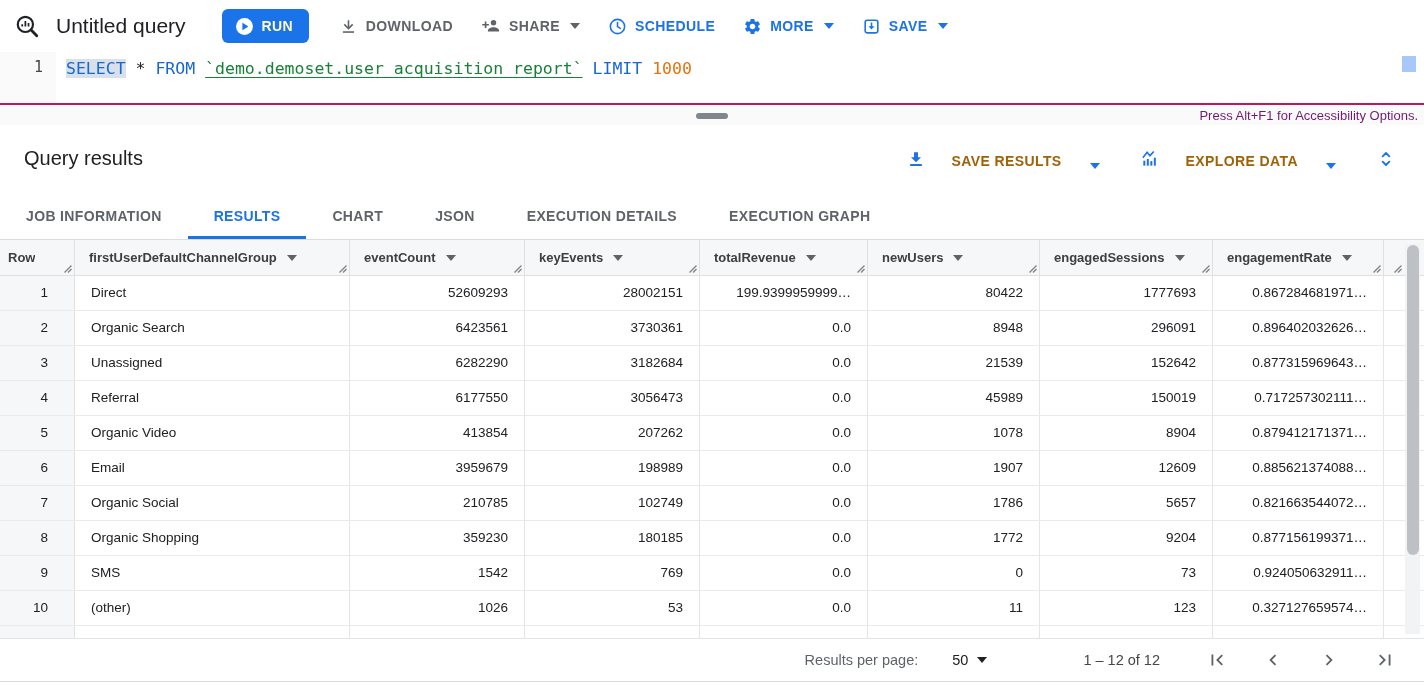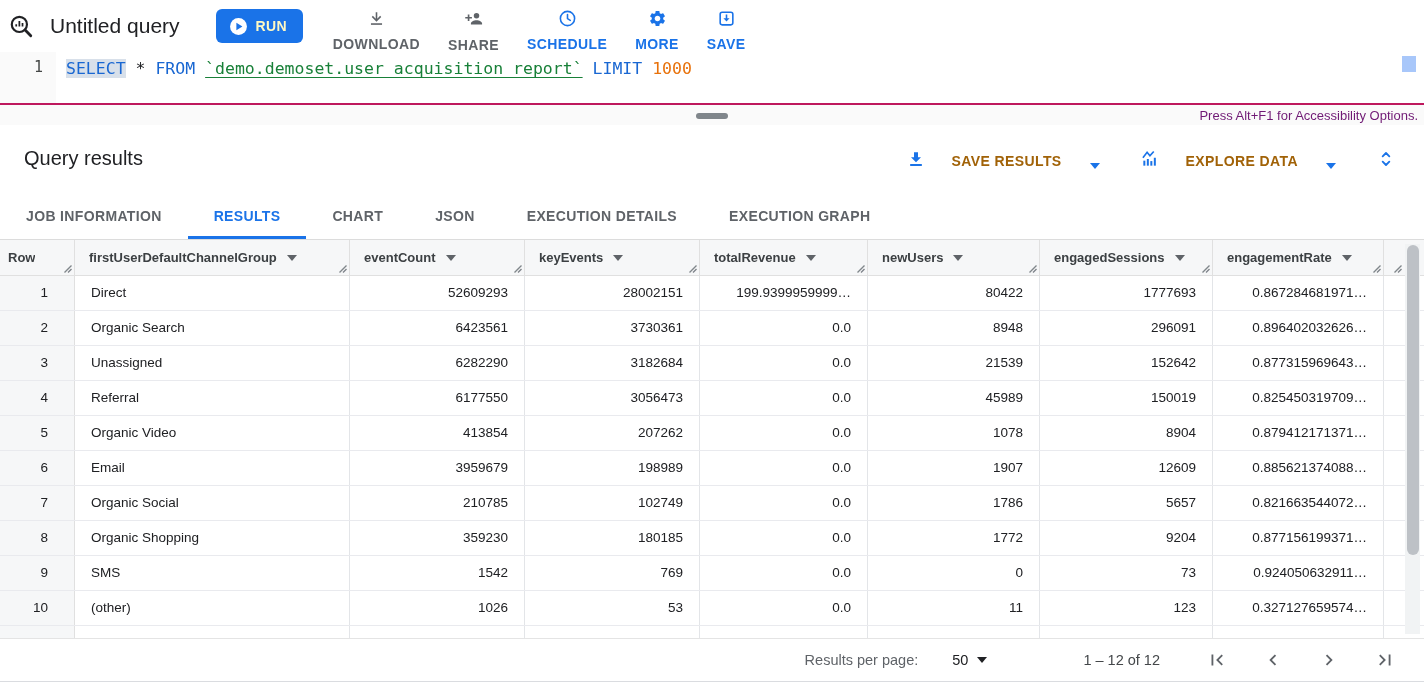--- a/index.html
+++ b/index.html
@@ -1,28 +1,28 @@
 <!DOCTYPE html>
 <html><head>
 <meta charset="utf-8">
 <style>
   * { box-sizing: border-box; margin: 0; padding: 0; }
   html,body { width:1424px; height:685px; overflow:hidden; background:#fff;
     font-family:"Liberation Sans","DejaVu Sans",sans-serif; color:#202124; }
   button { background:none; border:none; cursor:pointer; font:inherit; }
 
   
-  .toolbar { height:52px; display:flex; align-items:center; padding:0 16px 0 8px; }
+  .toolbar { height:52px; display:flex; align-items:center; padding:0 16px 0 14px; }
   .query-icon { display:inline-flex; margin-right:16px; }
   .title { font-size:21px; font-weight:400; color:#202124; margin-right:36px; white-space:nowrap; }
   .run-btn { display:flex; align-items:center; gap:8px; background:#1a73e8; color:#fef9c3;
     border-radius:6px; height:34px; padding:0 16px 0 13px; font-size:14px; font-weight:700;
     letter-spacing:.3px; margin-right:16px; }
   .tbtn { display:flex; align-items:center; gap:8px; height:34px; padding:0 14px;
-    font-size:14px; font-weight:700; letter-spacing:.4px; white-space:nowrap;flex-direction:column; }
+    font-size:14px; font-weight:700; letter-spacing:.4px; white-space:nowrap; }
   .tbtn.gray { color:#5f6368; }
   .tbtn.blue { color:#1a73e8; }
   .icon { display:inline-flex; line-height:0; }
   .caret { display:inline-flex; line-height:0; margin-left:2px; }
 
   
   .editor { height:51px; position:relative; display:flex; background:#fff; }
   .gutter { width:56px; background:#fafafa; font-family:"DejaVu Sans Mono","Liberation Mono",monospace;
     font-size:15px; color:#444746; text-align:right; padding:6px 13px 0 0; flex-shrink:0; }
   .code { padding:5px 0 0 10px; font-family:"DejaVu Sans Mono","Liberation Mono",monospace;
@@ -373,21 +373,21 @@
         <div class="td col-7 align-right">0.877315969643…</div>
       </div>
       <div class="tr">
         <div class="td col-0 align-right row-num">4</div>
         <div class="td col-1">Referral</div>
         <div class="td col-2 align-right">6177550</div>
         <div class="td col-3 align-right">3056473</div>
         <div class="td col-4 align-right">0.0</div>
         <div class="td col-5 align-right">45989</div>
         <div class="td col-6 align-right">150019</div>
-        <div class="td col-7 align-right">0.825450319709…</div>
+        <div class="td col-7 align-right">0.717257302111…</div>
       </div>
       <div class="tr">
         <div class="td col-0 align-right row-num">5</div>
         <div class="td col-1">Organic Video</div>
         <div class="td col-2 align-right">413854</div>
         <div class="td col-3 align-right">207262</div>
         <div class="td col-4 align-right">0.0</div>
         <div class="td col-5 align-right">1078</div>
         <div class="td col-6 align-right">8904</div>
         <div class="td col-7 align-right">0.879412171371…</div>

